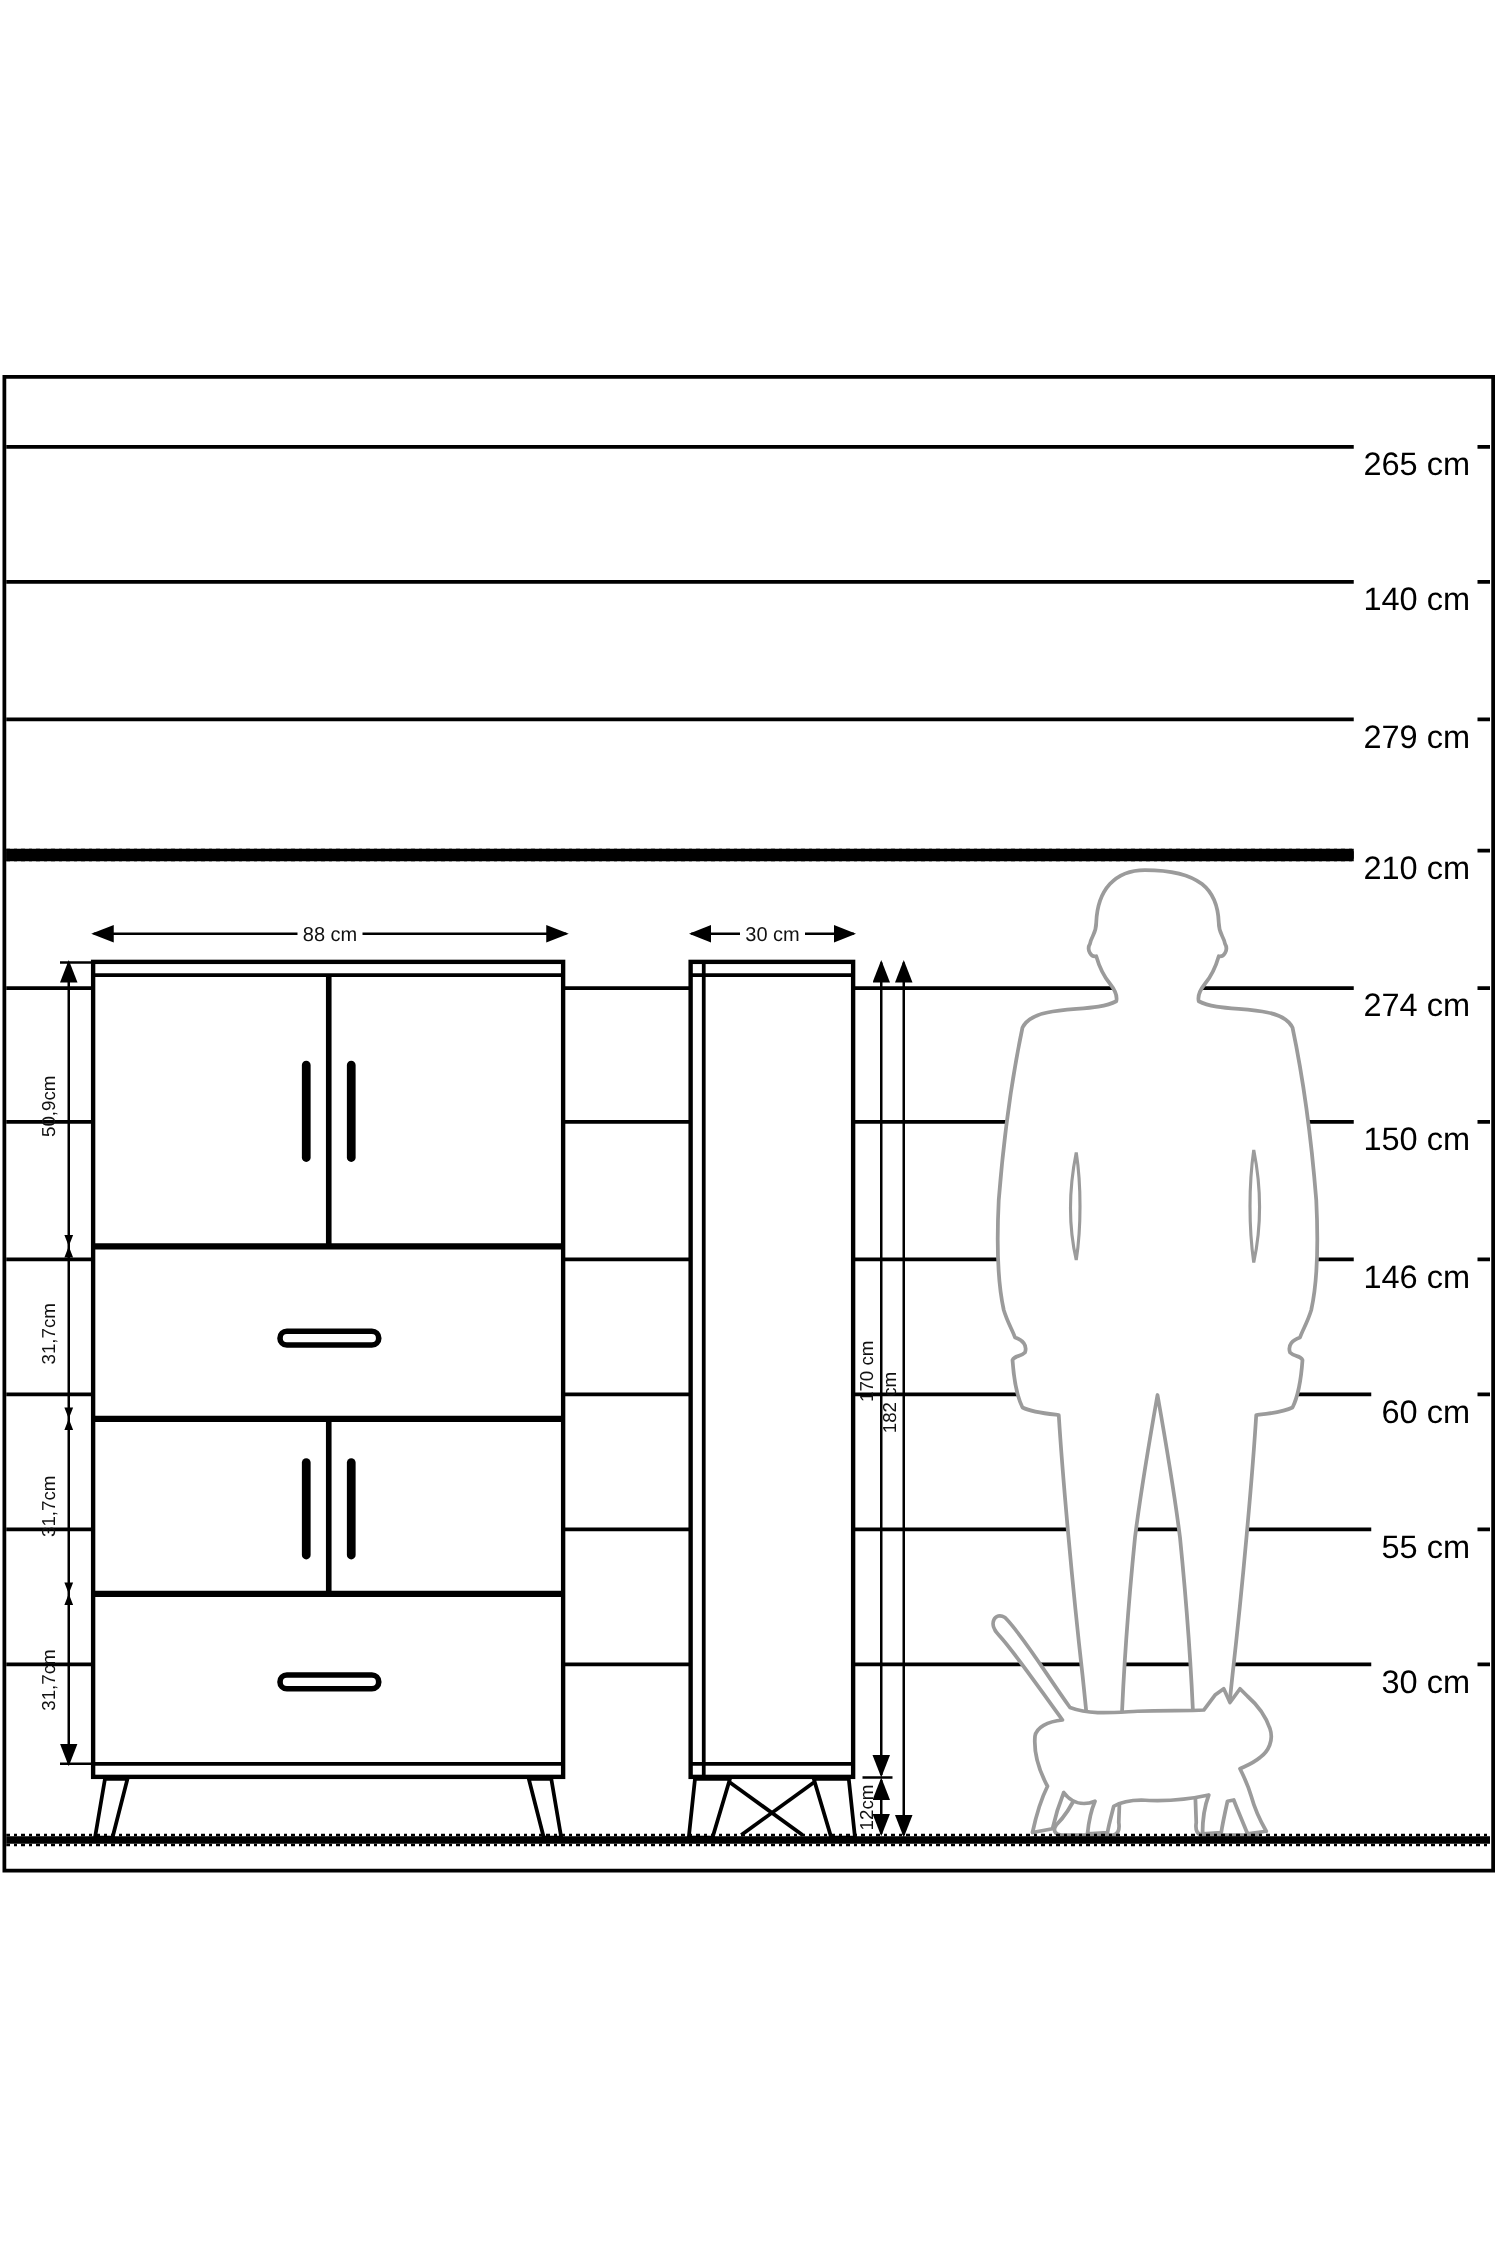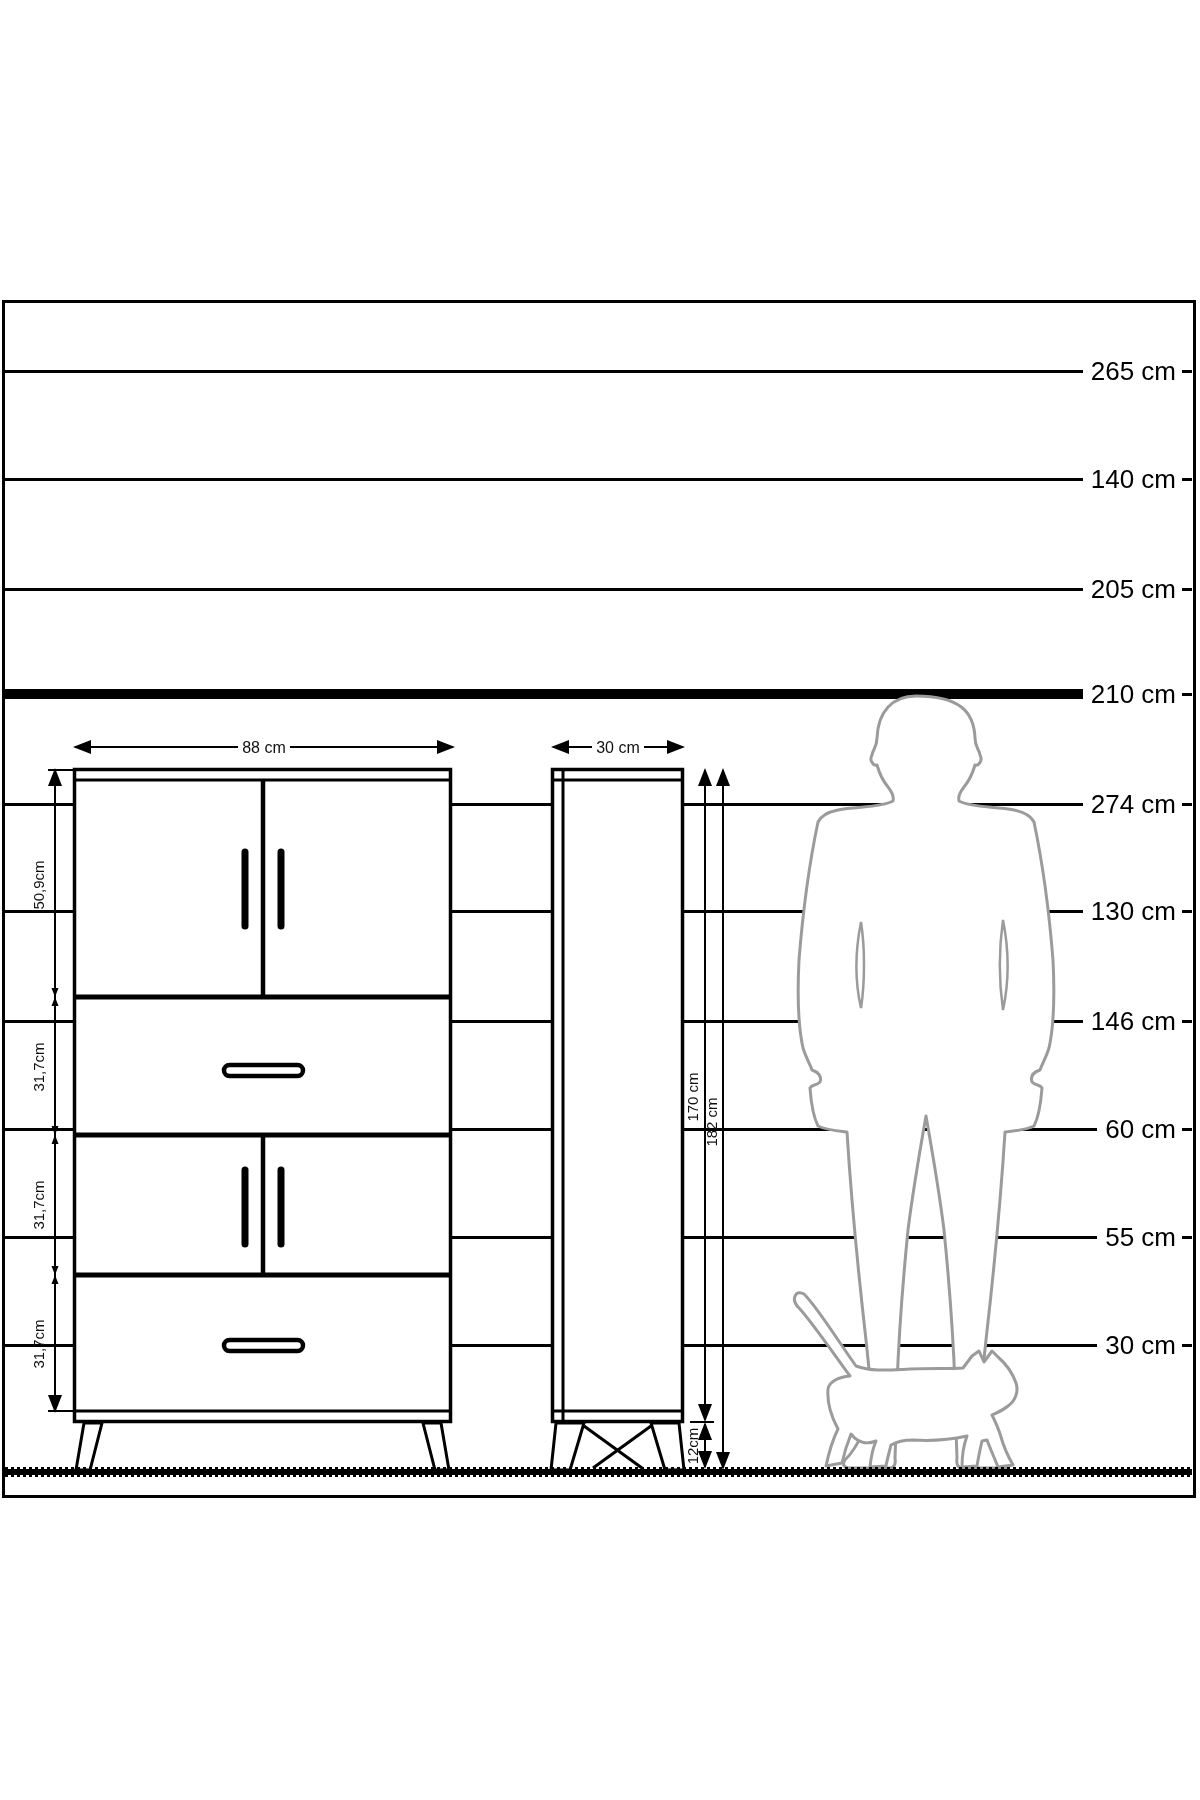--- a/index.html
+++ b/index.html
@@ -1,18 +1,18 @@
 <!DOCTYPE html>
 <html><head>
 <meta charset="utf-8">
 <style>
   html,body{margin:0;padding:0;background:#fff;}
   body{width:1200px;height:1800px;position:relative;font-family:"Liberation Sans",sans-serif;overflow:hidden;}
   .frame{position:absolute;left:2px;top:300px;width:1194px;height:1198px;border:3px solid #000;box-sizing:border-box;z-index:6;pointer-events:none;}
-  .scale-row{position:absolute;left:5px;right:8px;height:30px;display:flex;align-items:center;z-index:1;}
+  .scale-row{position:absolute;left:5px;right:8px;height:30px;display:flex;z-index:1;}
   .sline{flex:1;height:3px;background:#000;}
   .slabel{font-size:26px;color:#000;padding:0 6px 0 8px;white-space:nowrap;line-height:30px;}
   .stick{width:10px;height:3px;background:#000;}
   .rope{height:10px;background-image:
       repeating-linear-gradient(90deg,#000 0 3px,rgba(0,0,0,0) 3px 6px),
       repeating-linear-gradient(90deg,#000 0 3px,rgba(0,0,0,0) 3px 6px),
       linear-gradient(#000,#000);
     background-size:100% 2px,100% 2px,100% 6px;
     background-position:0 0,0 100%,0 2px;
     background-repeat:repeat-x,repeat-x,no-repeat;}
@@ -42,36 +42,36 @@
   <span class="slabel">265 cm</span>
   <div class="stick"></div>
 </div>
 <div class="scale-row" style="top:464px">
   <div class="sline"></div>
   <span class="slabel">140 cm</span>
   <div class="stick"></div>
 </div>
 <div class="scale-row" style="top:574px">
   <div class="sline"></div>
-  <span class="slabel">205 cm</span>
+  <span class="slabel">279 cm</span>
   <div class="stick"></div>
 </div>
 <div class="scale-row" style="top:679px">
   <div class="sline rope"></div>
   <span class="slabel">210 cm</span>
   <div class="stick"></div>
 </div>
 <div class="scale-row" style="top:789px">
   <div class="sline"></div>
   <span class="slabel">274 cm</span>
   <div class="stick"></div>
 </div>
 <div class="scale-row" style="top:896px">
   <div class="sline"></div>
-  <span class="slabel">130 cm</span>
+  <span class="slabel">150 cm</span>
   <div class="stick"></div>
 </div>
 <div class="scale-row" style="top:1006px">
   <div class="sline"></div>
   <span class="slabel">146 cm</span>
   <div class="stick"></div>
 </div>
 <div class="scale-row" style="top:1114px">
   <div class="sline"></div>
   <span class="slabel">60 cm</span>

